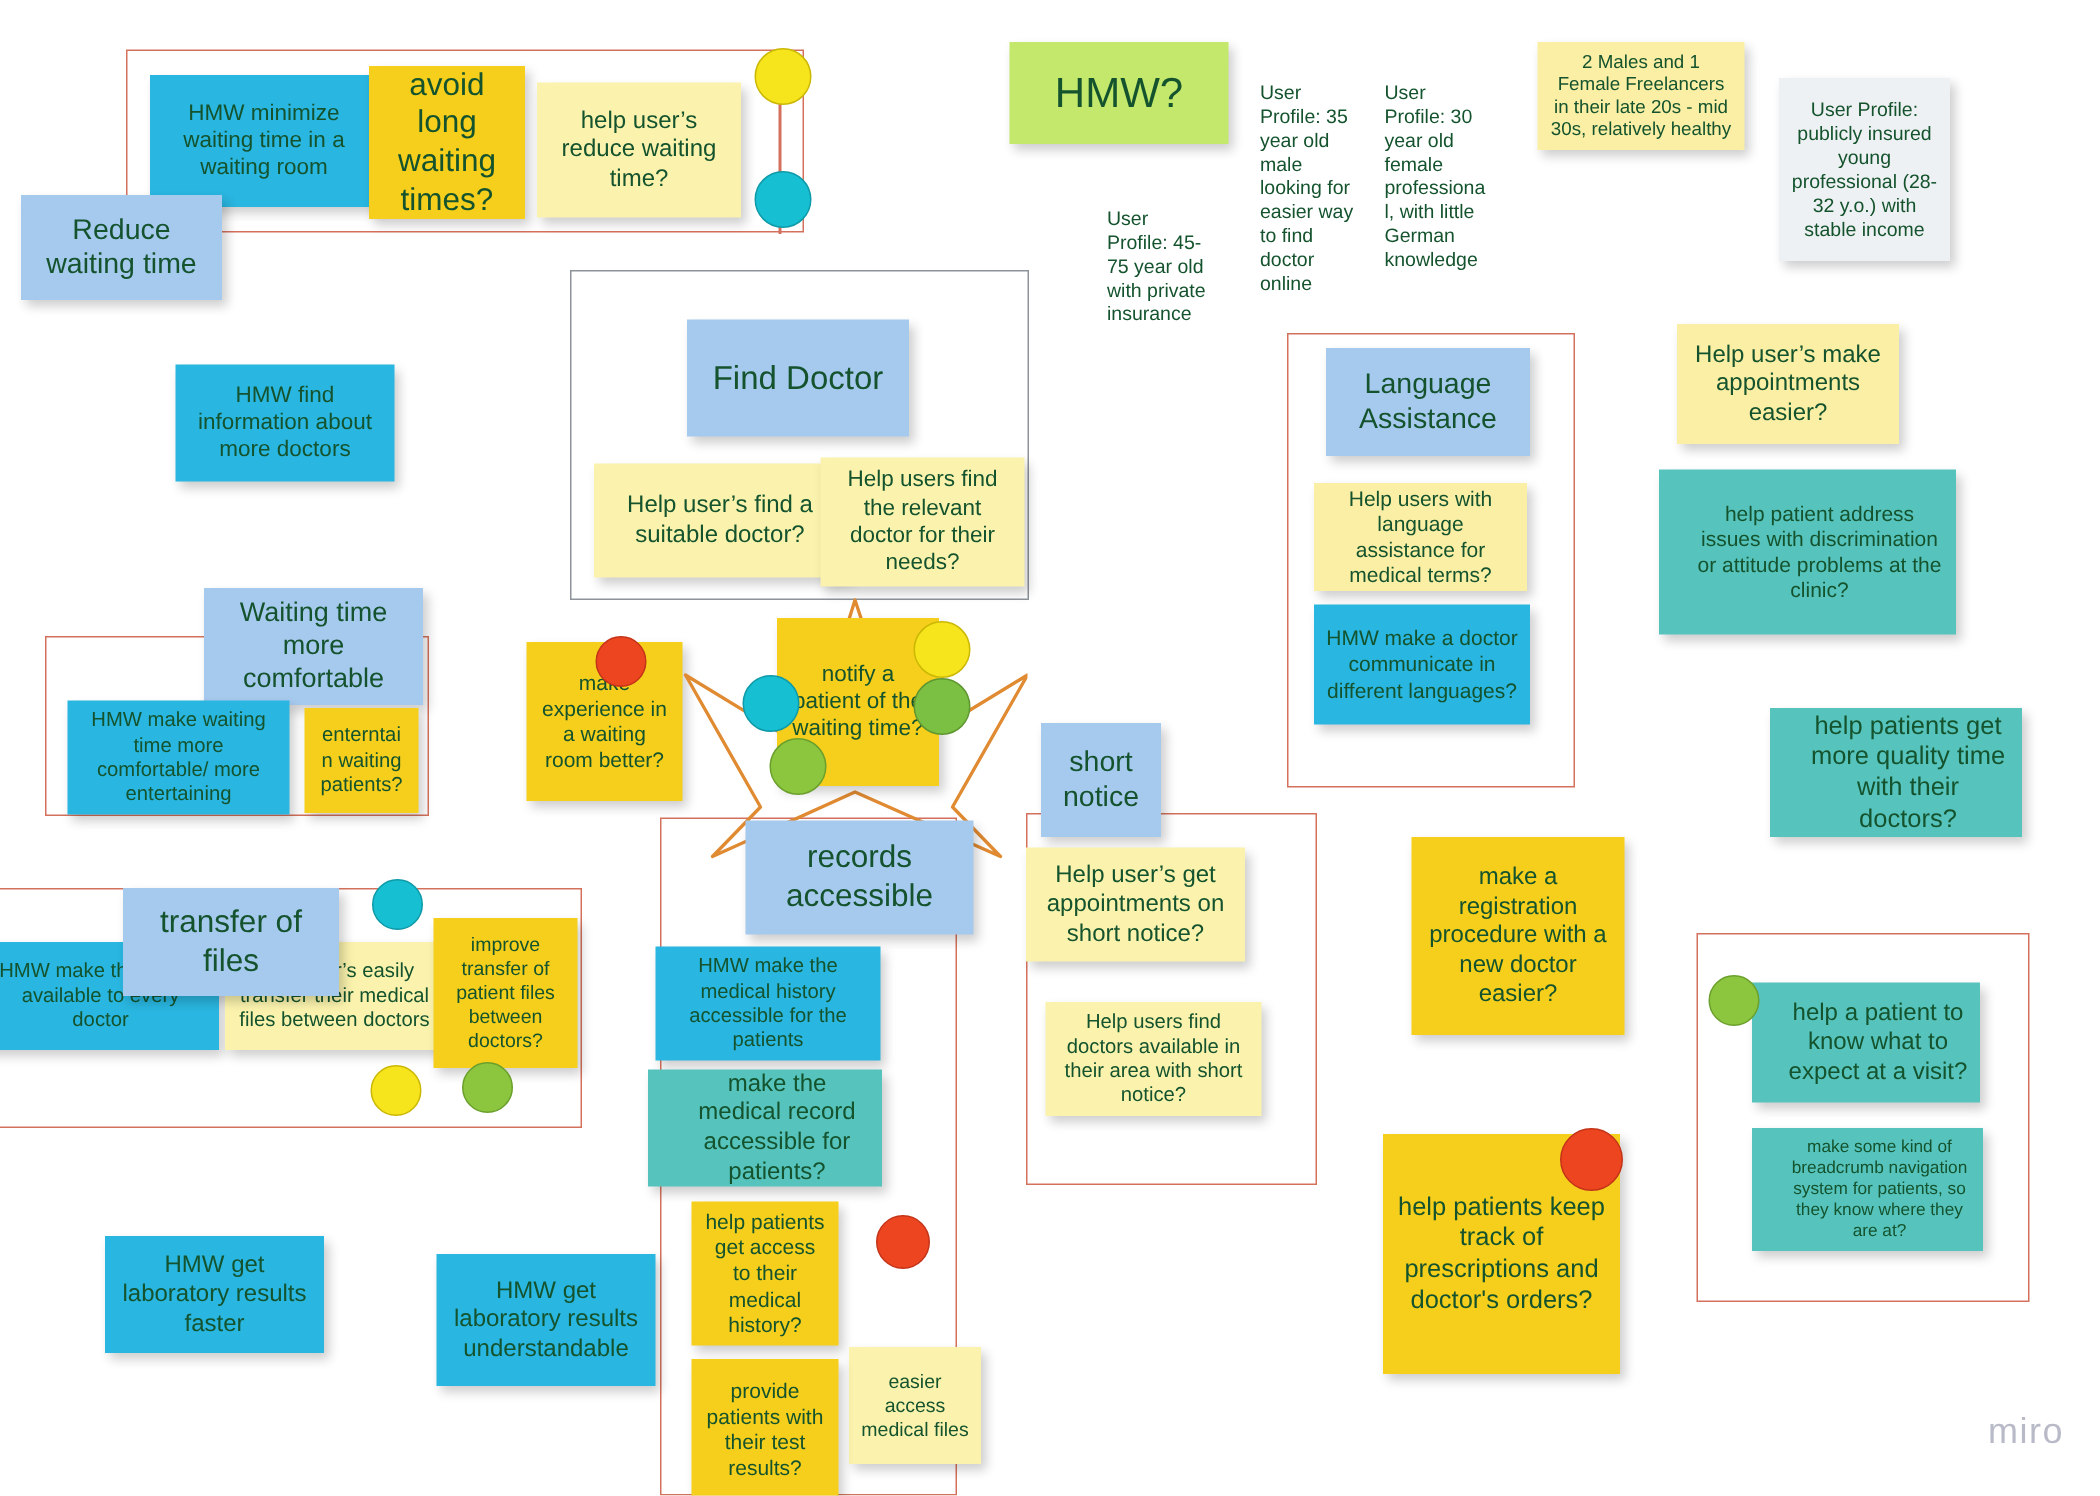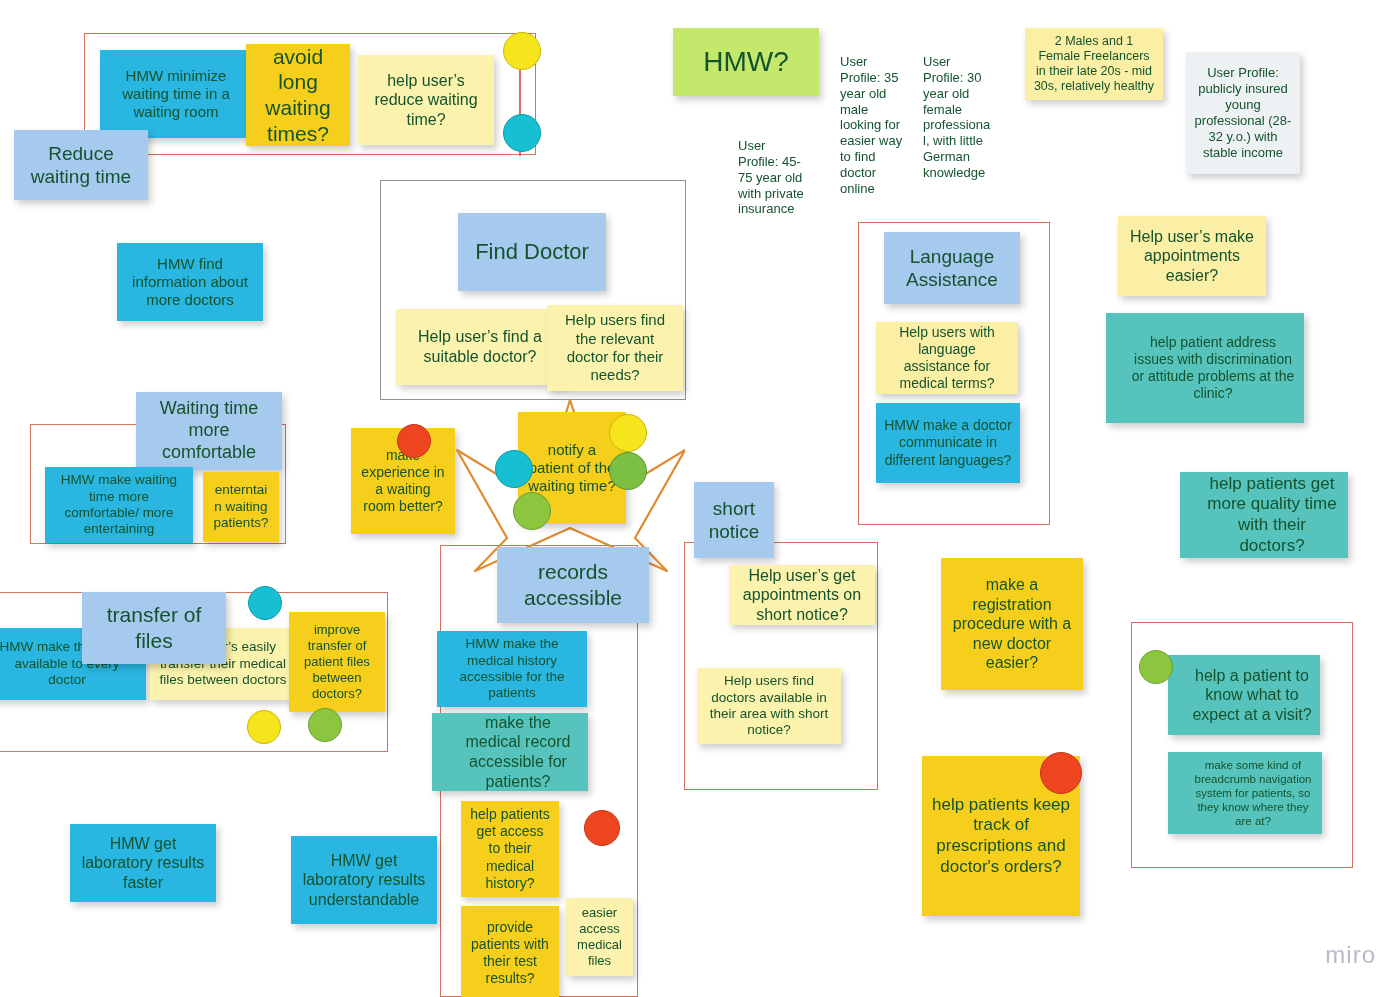--- a/index.html
+++ b/index.html
@@ -160,41 +160,41 @@
 accessible</div>
 
   <div class="note c-blue" style="left:437px;top:631px;width:150px;height:76px;font-size:13.5px;">HMW make the medical history accessible for the patients</div>
 
   <div class="note c-teal" style="left:432px;top:713px;width:156px;height:78px;font-size:16px;">make the medical record accessible for patients?</div>
 
   <div class="note c-yellow" style="left:461px;top:801px;width:98px;height:96px;font-size:14px;">help patients get access to their medical history?</div>
 
   <div class="dot d-red" style="left:584px;top:810px;width:36px;height:36px;"></div>
 
-  <div class="note c-paleyellow" style="left:566px;top:898px;width:67px;height:78px;font-size:13px;">easier access medical files</div>
+  <div class="note c-paleyellow" style="left:566px;top:898px;width:88px;height:78px;font-size:13px;">easier access medical files</div>
 
   <div class="note c-yellow" style="left:461px;top:906px;width:98px;height:94px;font-size:14px;">provide patients with their test results?</div>
 
   <div class="note c-blue" style="left:-12px;top:628px;width:158px;height:72px;font-size:13.5px;">HMW make the record available to every doctor</div>
 
   <div class="note c-paleyellow" style="left:150px;top:628px;width:146px;height:72px;font-size:13.5px;">Help user’s easily transfer their medical files between doctors</div>
 
   <div class="note c-yellow" style="left:289px;top:612px;width:96px;height:100px;font-size:13px;">improve transfer of patient files between doctors?</div>
 
   <div class="note c-lightblue" style="left:82px;top:592px;width:144px;height:72px;font-size:21px;">transfer of
 files</div>
 
   <div class="dot d-cyan" style="left:248px;top:586px;width:34px;height:34px;"></div>
   <div class="dot d-yellow" style="left:247px;top:710px;width:34px;height:34px;"></div>
   <div class="dot d-lime" style="left:308px;top:708px;width:34px;height:34px;"></div>
 
   <div class="note c-lightblue" style="left:694px;top:482px;width:80px;height:76px;font-size:19px;">short
 notice</div>
 
-  <div class="note c-paleyellow" style="left:729px;top:565px;width:146px;height:60px;font-size:16px;">Help user’s get appointments on short notice?</div>
+  <div class="note c-paleyellow" style="left:684px;top:565px;width:146px;height:76px;font-size:16px;">Help user’s get appointments on short notice?</div>
 
   <div class="note c-paleyellow" style="left:697px;top:668px;width:144px;height:76px;font-size:13.5px;">Help users find doctors available in their area with short notice?</div>
 
   <div class="note c-yellow" style="left:941px;top:558px;width:142px;height:132px;font-size:16px;">make a registration procedure with a new doctor easier?</div>
 
   <div class="note c-yellow" style="left:922px;top:756px;width:158px;height:160px;font-size:17px;">help patients keep track of prescriptions and doctor's orders?</div>
   <div class="dot d-red" style="left:1040px;top:752px;width:42px;height:42px;"></div>
 
   <div class="note c-teal" style="left:1168px;top:655px;width:152px;height:80px;font-size:16px;">help a patient to know what to expect at a visit?</div>
   <div class="dot d-lime" style="left:1139px;top:650px;width:34px;height:34px;"></div>

